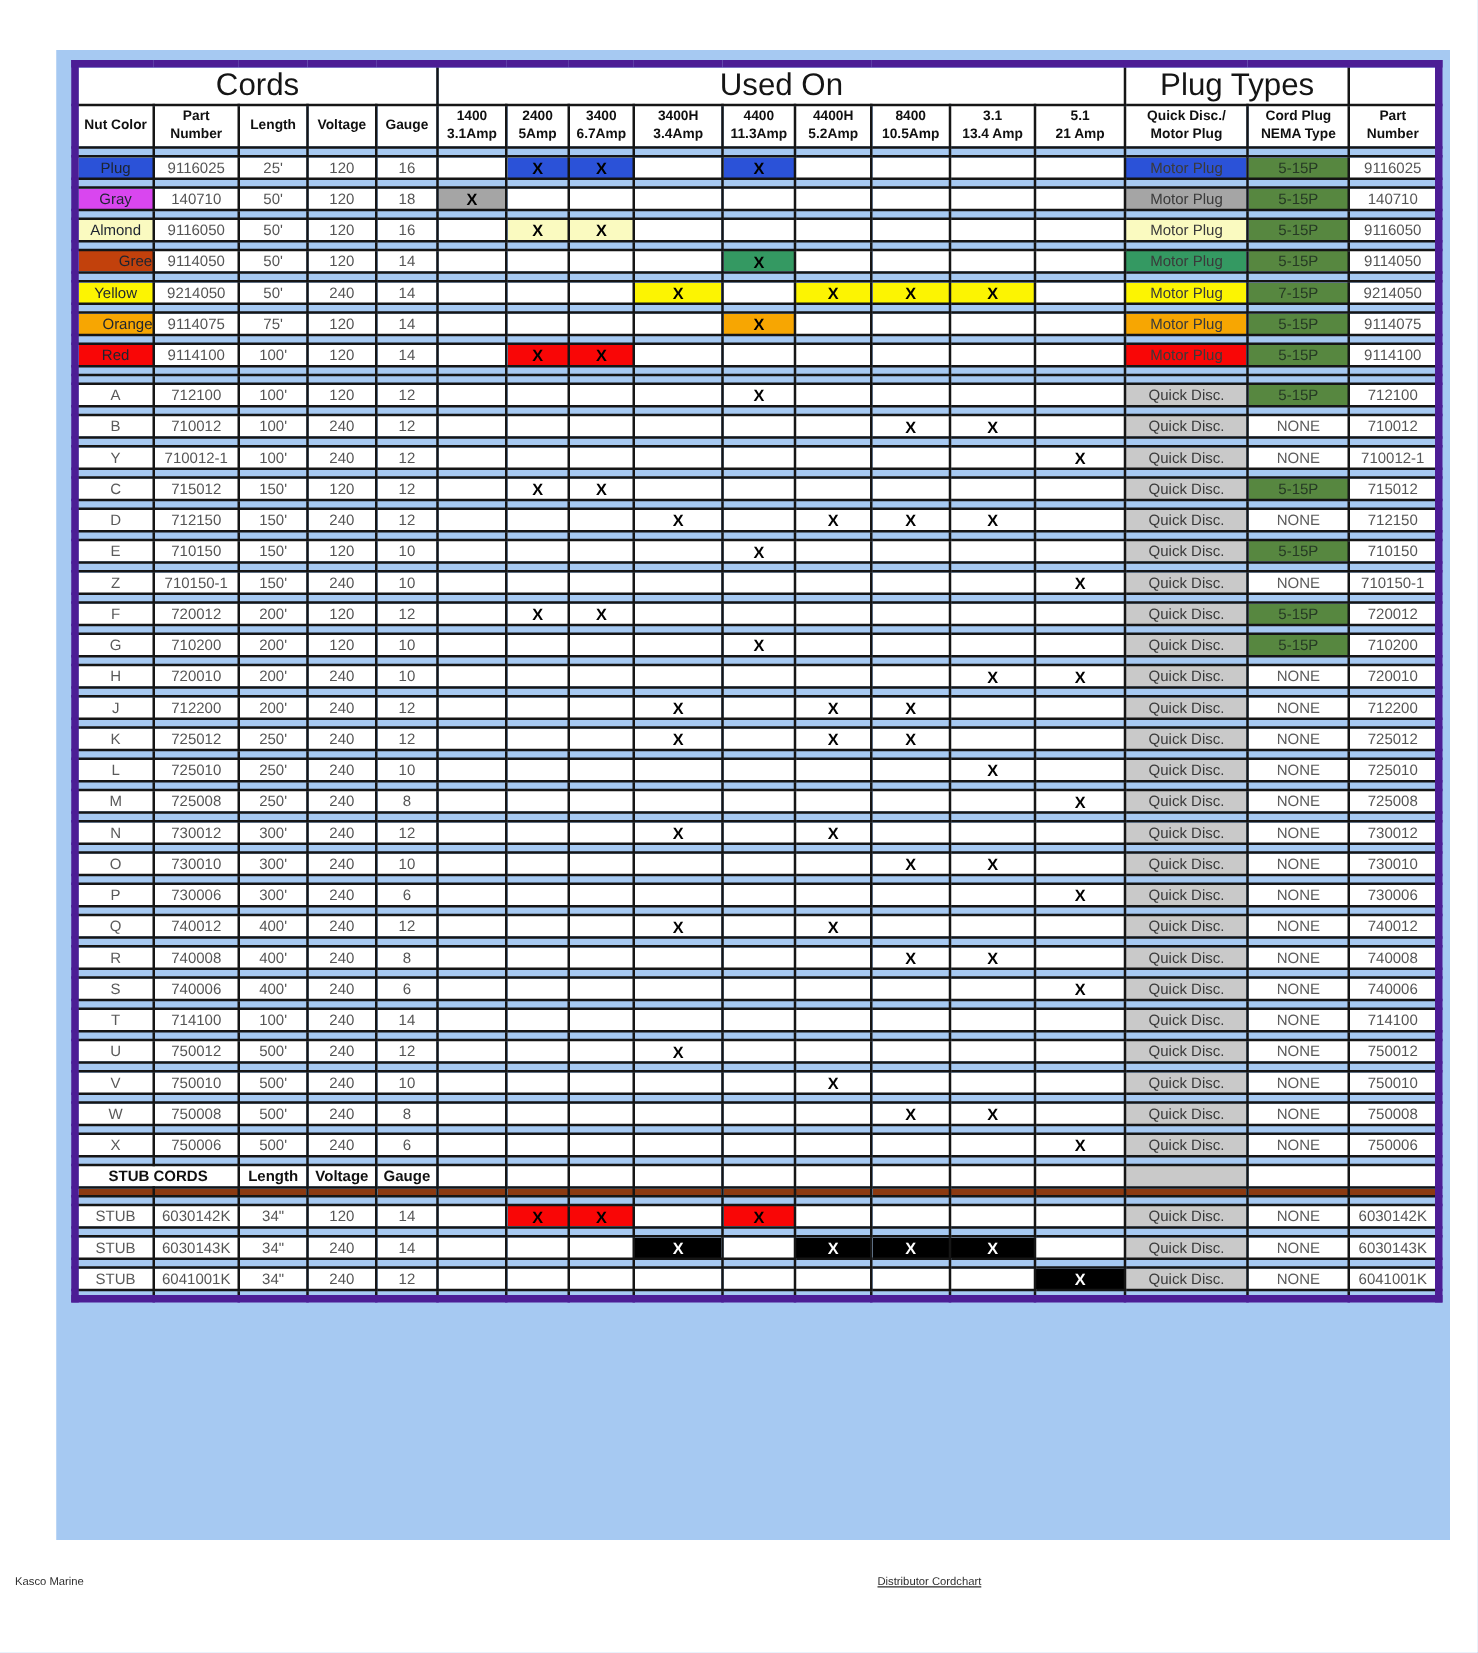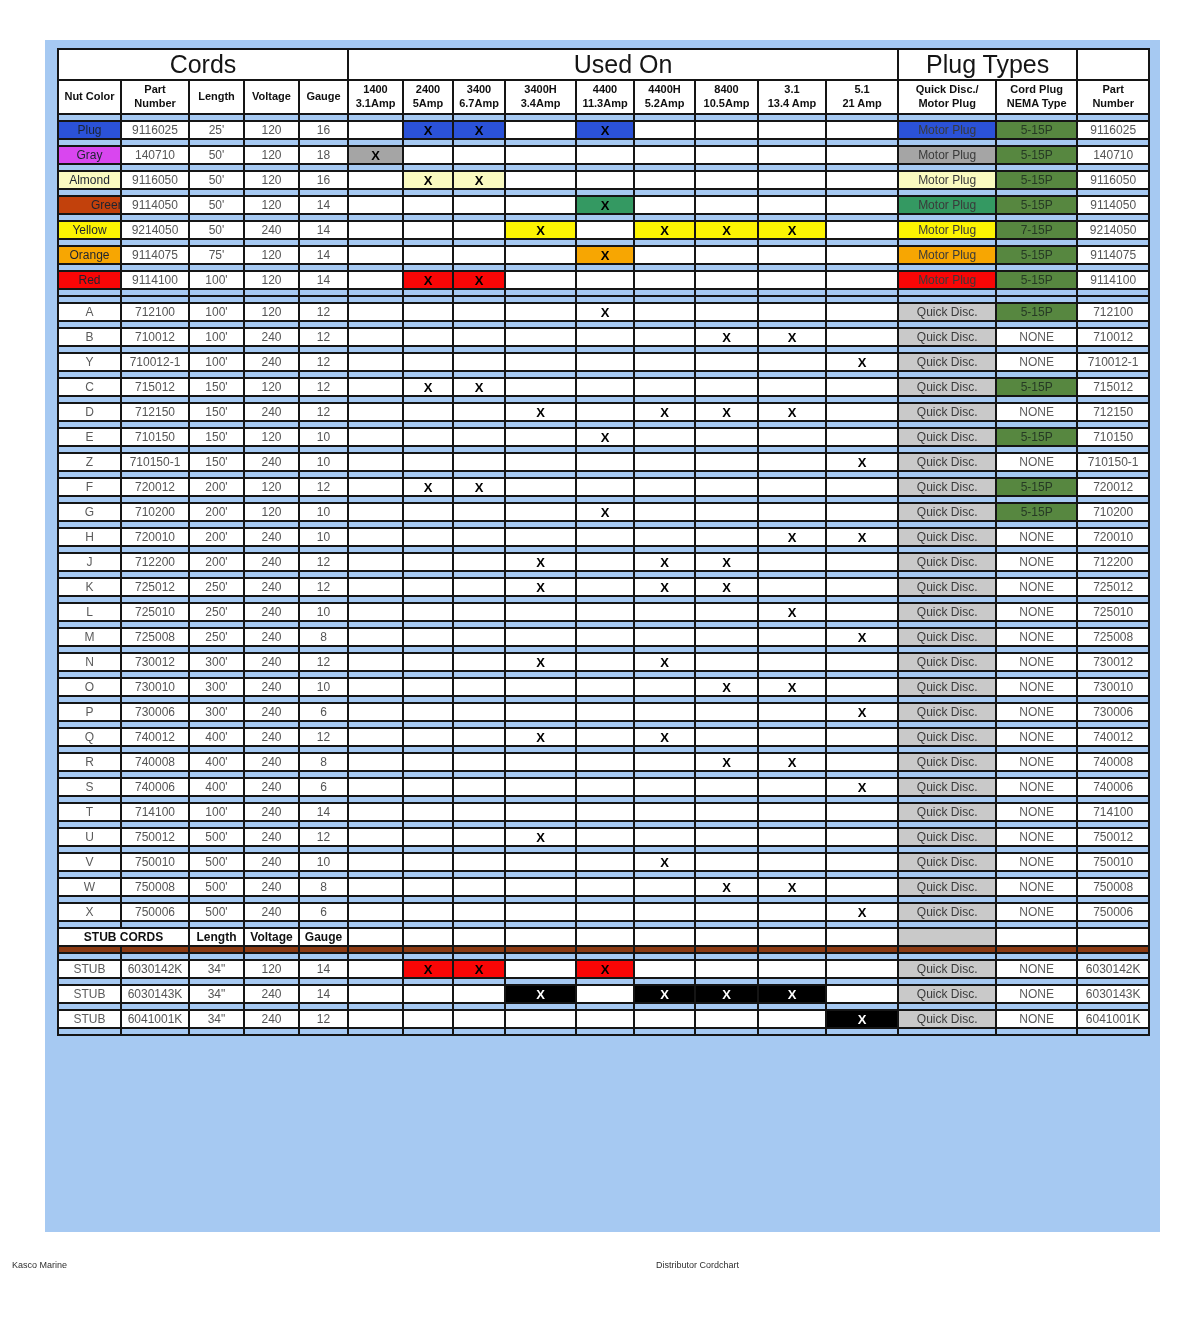--- a/index.html
+++ b/index.html
@@ -2,21 +2,21 @@
 <html><head>
 <meta charset="utf-8">
 <style>
   * { margin:0; padding:0; box-sizing:border-box; }
   html,body { width:1182px; height:1322px; background:#ffffff;
               font-family:"Liberation Sans", sans-serif; position:relative; }
   .panel { position:absolute; left:45px; top:40px; width:1115px; height:1192px;
            background:#A6C9F2; }
   table.cordchart { position:absolute; left:12px; top:8px; width:1091px;
                     border-collapse:collapse; table-layout:fixed;
-                    border:2px solid #4c1d95; }
+                    border:6px solid #4c1d95; }
   td { border:2px solid #151515; background:#ffffff; text-align:center;
        vertical-align:middle; font-size:12px; color:#545454;
        overflow:hidden; white-space:nowrap; padding:0; }
   .title-cell { font-size:25px; color:#151515; height:30px; font-weight:400; }
   .colhdr { font-weight:700; font-size:11px; color:#101010; height:34px; line-height:1.25; }
   .section-label { font-weight:700; font-size:12px; color:#101010; }
   .hdr-sm { font-weight:700; font-size:12px; color:#101010; }
   .molded { background:#578740; font-weight:700; font-size:11px; color:#10200c; }
   .nema-green { background:#578740; color:#263a24; }
   tr.sep td { height:7px; background:#A6C9F2; }
@@ -326,21 +326,21 @@
           <td></td>
           <td></td>
           <td></td>
           <td></td>
           <td></td>
           <td></td>
           <td></td>
           <td></td>
         </tr>
         <tr class="datarow">
-          <td style="background: rgb(247, 166, 2); color: rgb(29, 36, 48);">Orange</td>
+          <td style="background: rgb(247, 166, 2); color: rgb(29, 36, 48); text-align: right;">Orange</td>
           <td>9114075</td>
           <td>75'</td>
           <td>120</td>
           <td>14</td>
           <td></td>
           <td></td>
           <td></td>
           <td></td>
           <td class="xmark" style="background: rgb(247, 166, 2); color: rgb(0, 0, 0);">X</td>
           <td></td>
@@ -1545,13 +1545,13 @@
           <td></td>
           <td></td>
           <td></td>
           <td></td>
         </tr>
       </tbody>
   </table>
 </div>
 
 <span class="footer-note" style="left:12px; top:1260px;">Kasco Marine</span>
-<span class="footer-note" style="left:656px; top:1260px;">Distributor Cordchart</span>
+<span class="footer-note" style="left:702px; top:1260px;text-decoration:underline;">Distributor Cordchart</span>
 
 </body></html>

